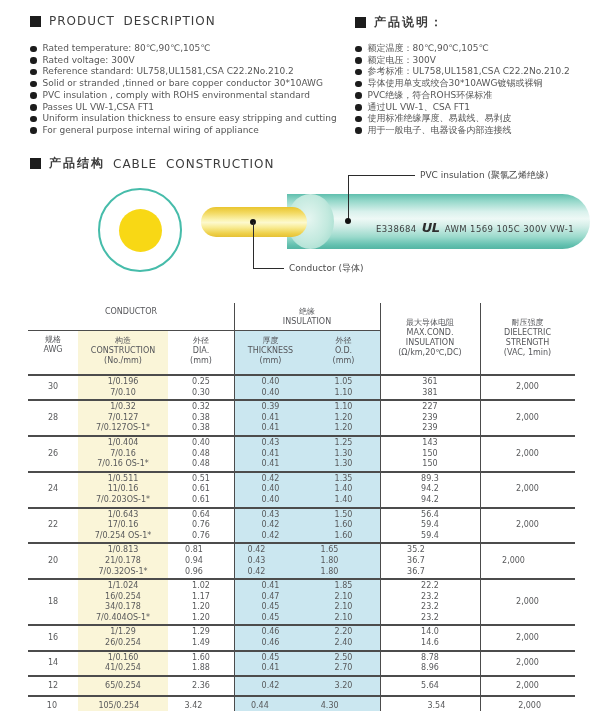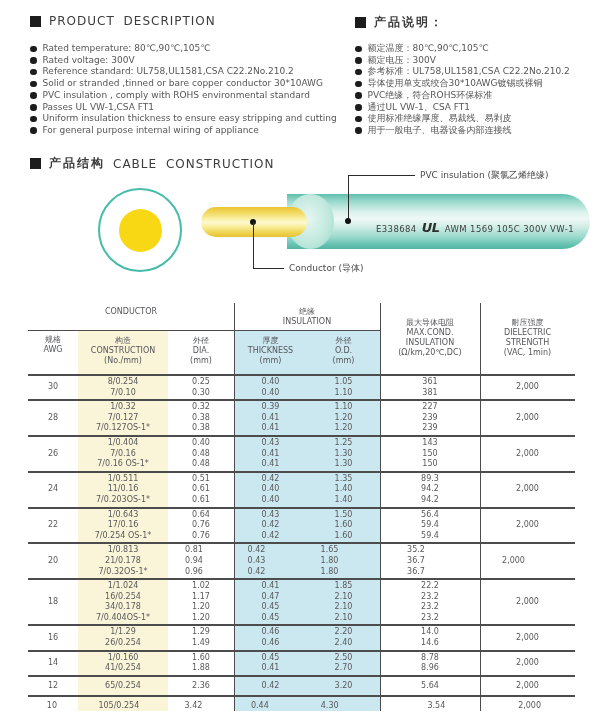--- a/index.html
+++ b/index.html
@@ -230,21 +230,21 @@
     <div class="vline" style="left:206px;"></div>
     <div class="vline" style="left:352px;"></div>
     <div class="vline" style="left:452px;"></div>
 
     <div class="trows">
         <div class="trow">
           <div class="tcell" style="width: 50px;">
             <div>30</div>
           </div>
           <div class="tcell" style="width: 90px;">
-            <div>8/0.254</div>
+            <div>1/0.196</div>
             <div>7/0.10</div>
           </div>
           <div class="tcell" style="width: 66px;">
             <div>0.25</div>
             <div>0.30</div>
           </div>
           <div class="tcell" style="width: 73px;">
             <div>0.40</div>
             <div>0.40</div>
           </div>

